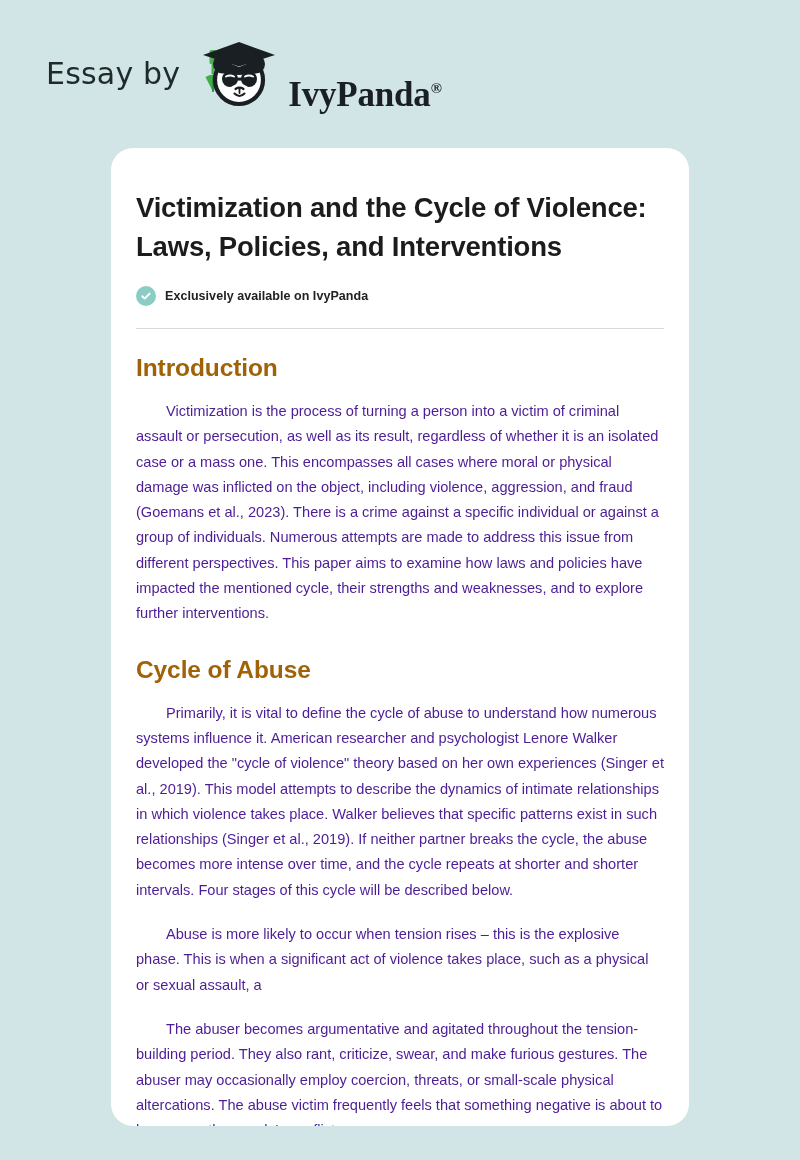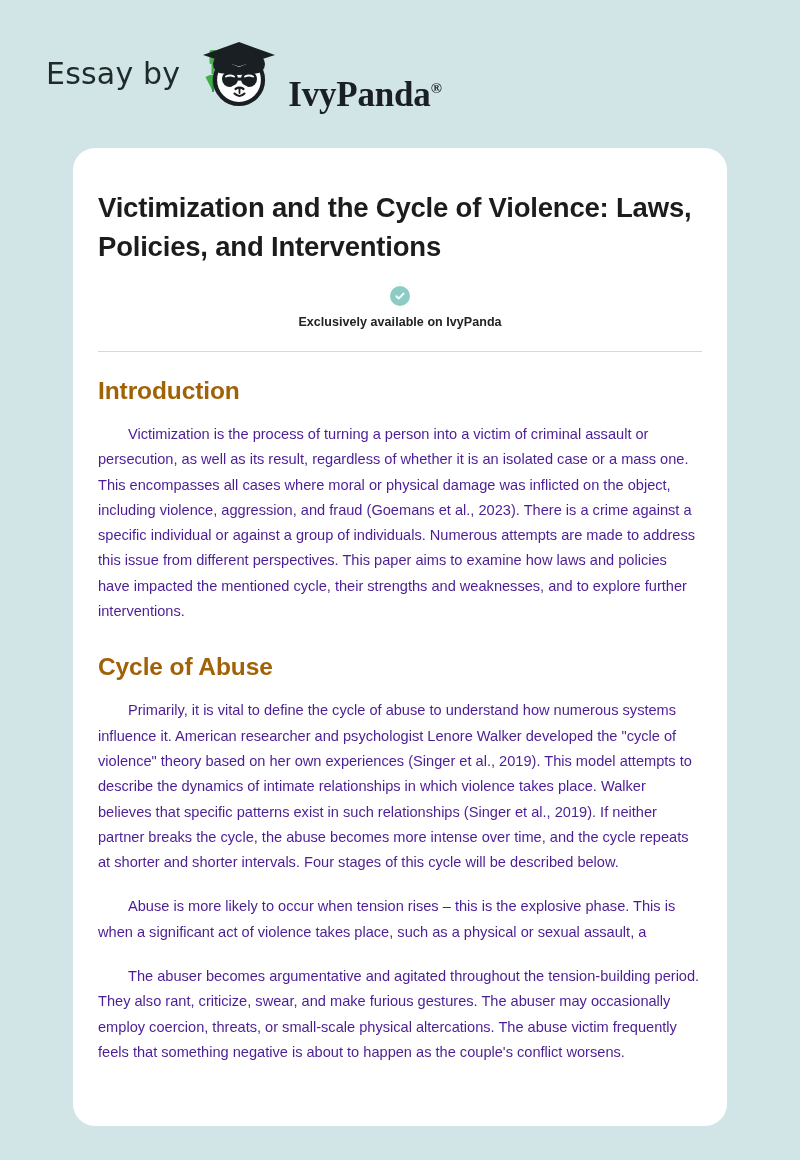--- a/index.html
+++ b/index.html
@@ -56,21 +56,21 @@
   .wordmark .reg {
     font-size: 15px;
     vertical-align: super;
     font-weight: 700;
   }
 
   
   .doc-card {
     position: relative;
     margin: 0 auto;
-    width: 654px;
+    width: 578px;
     height: 978px;
     background: #ffffff;
     border-radius: 22px;
     overflow: hidden;
   }
   .doc-inner {
     padding: 40px 25px 0 25px;
   }
 
   .doc-title {
@@ -81,21 +81,20 @@
     color: #1c1c1c;
     margin: 0 0 20px 0;
     letter-spacing: -0.2px;
   }
 
   .exclusive-row {
     display: flex;
     align-items: center;
     gap: 9px;
     margin-bottom: 22px;
-    flex-direction: column;
   }
   .check-badge {
     width: 20px;
     height: 20px;
     border-radius: 50%;
     background: #8cccc4;
     flex: 0 0 auto;
     display: flex;
     align-items: center;
     justify-content: center;

